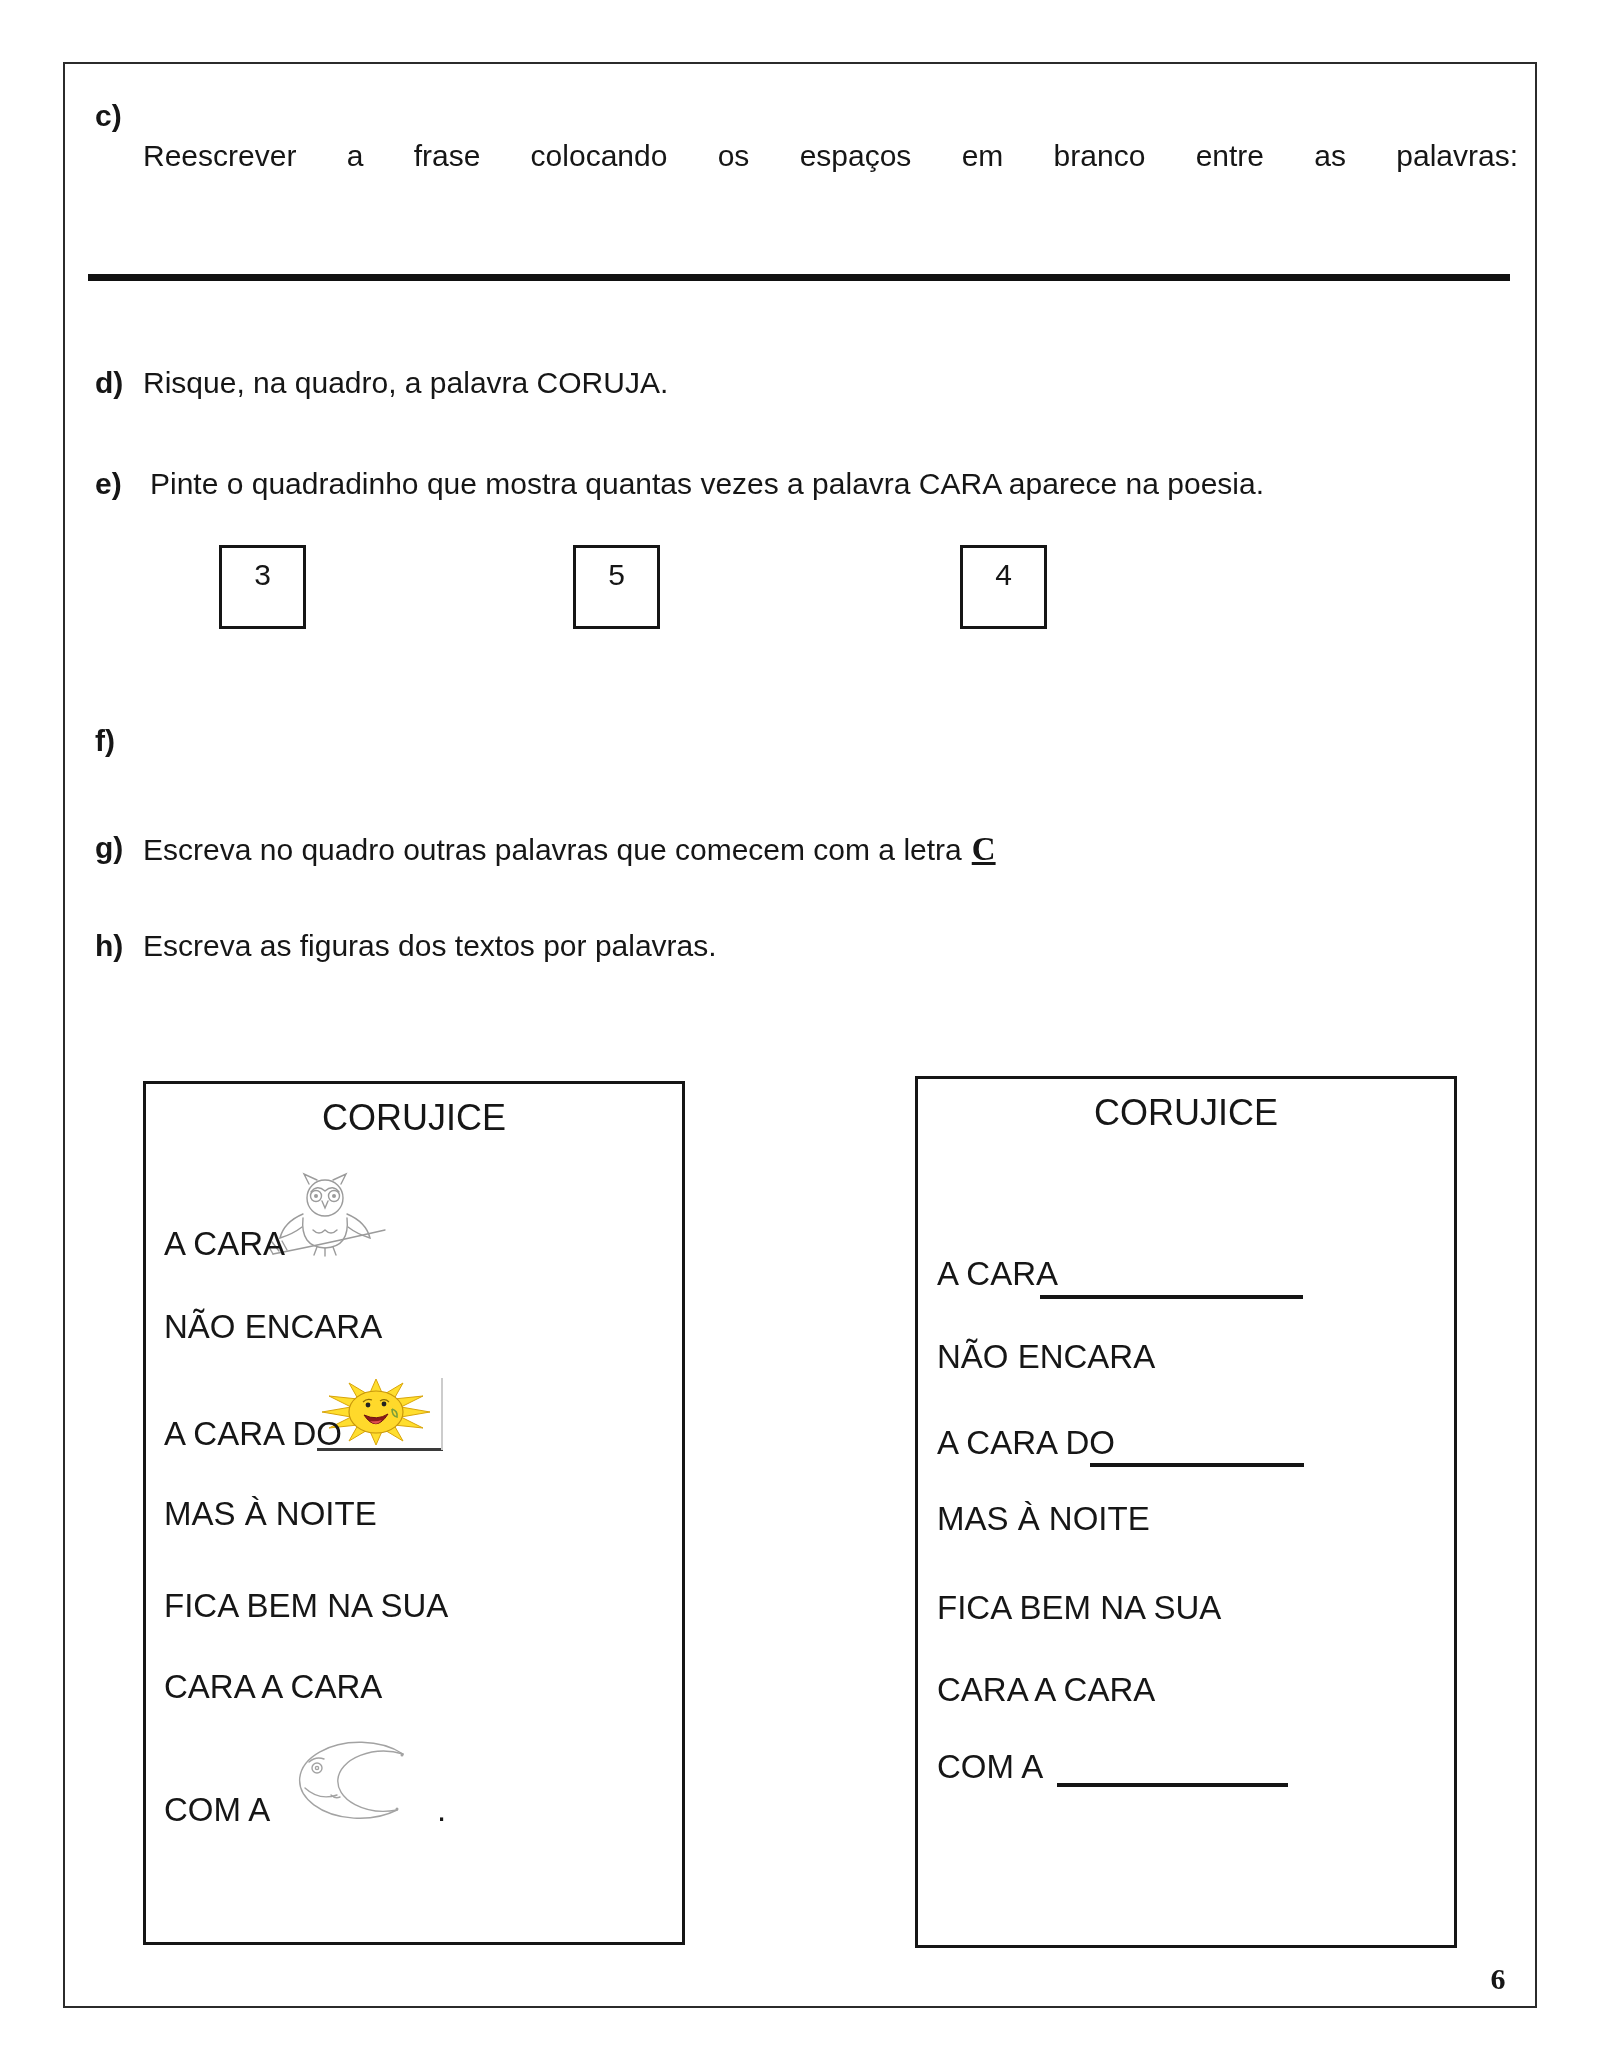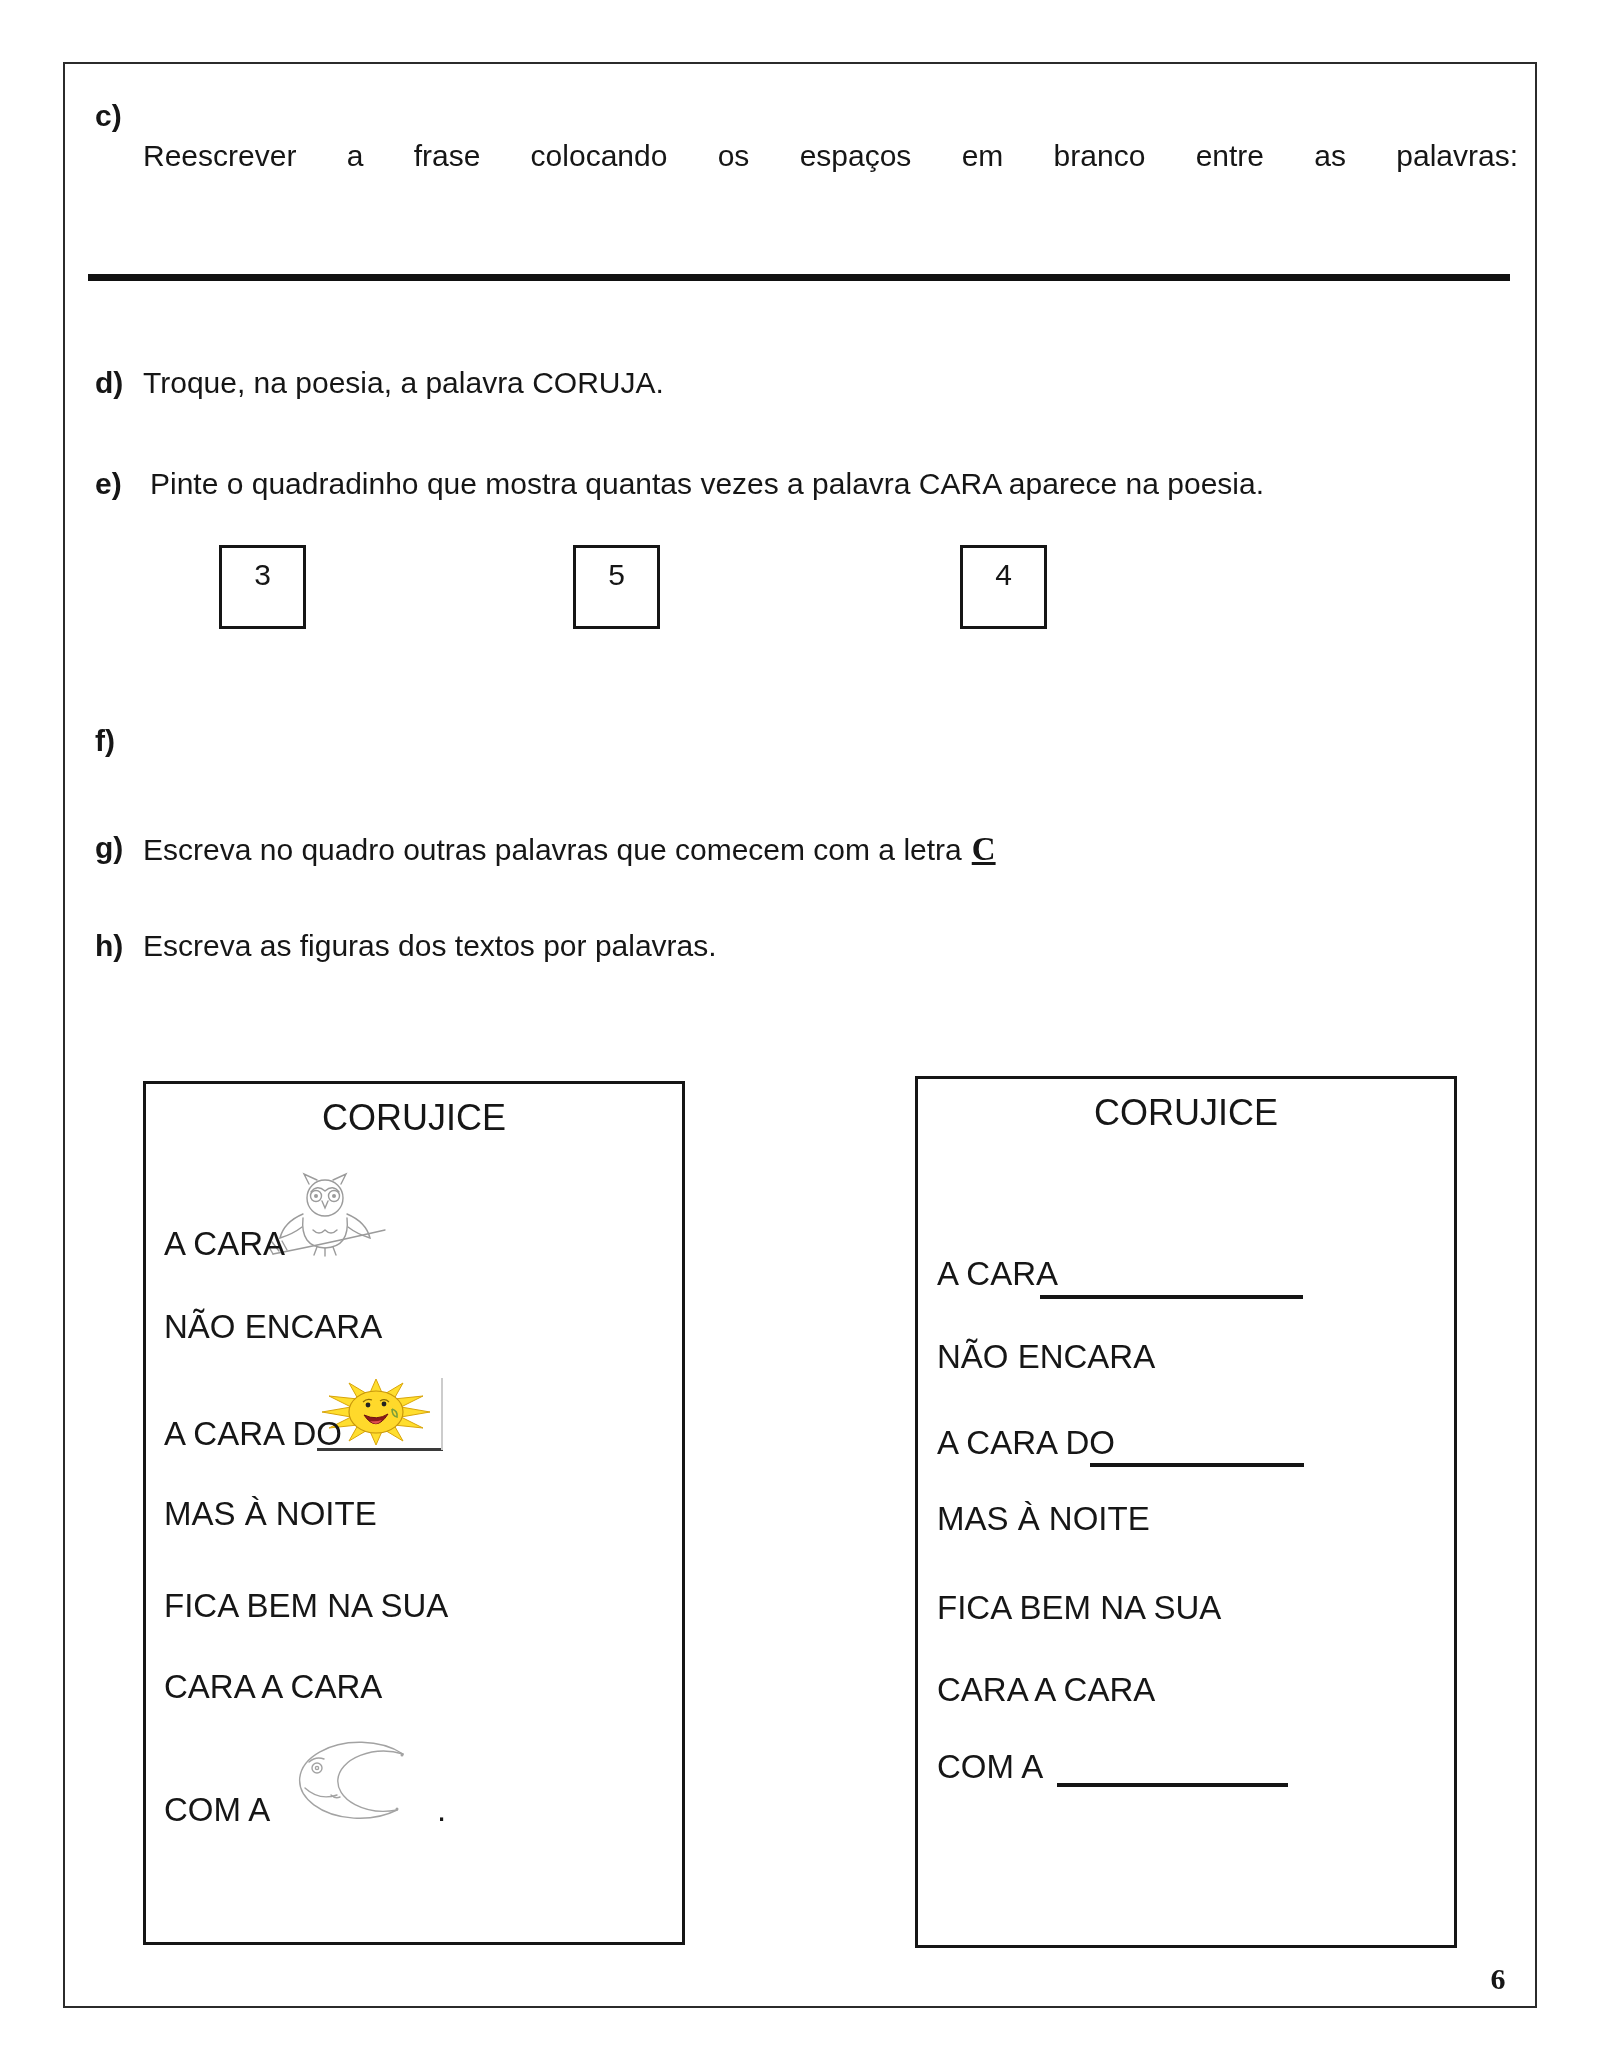--- a/index.html
+++ b/index.html
@@ -72,21 +72,21 @@
 
 <div class="page">
   <div class="frame"></div>
 
   <div class="q-label" style="left:95px;top:99px;">c)</div>
   <div class="q-text justified" style="left:143px;top:99px;width:1375px;margin-top:40px;">Reescrever a frase colocando os espaços em branco entre as palavras:</div>
 
   <div class="rule"></div>
 
   <div class="q-label" style="left:95px;top:366px;">d)</div>
-  <div class="q-text" style="left:143px;top:366px;">Troque, na poesia, a palavra CORUJA.</div>
+  <div class="q-text" style="left:143px;top:366px;">Risque, na quadro, a palavra CORUJA.</div>
 
   <div class="q-label" style="left:95px;top:467px;">e)</div>
   <div class="q-text" style="left:150px;top:467px;">Pinte o quadradinho que mostra quantas vezes a palavra CARA aparece na poesia.</div>
 
   <div class="count-box" style="left:219px;">
     <span>3</span>
   </div>
   <div class="count-box" style="left:573px;">
     <span>5</span>
   </div>

